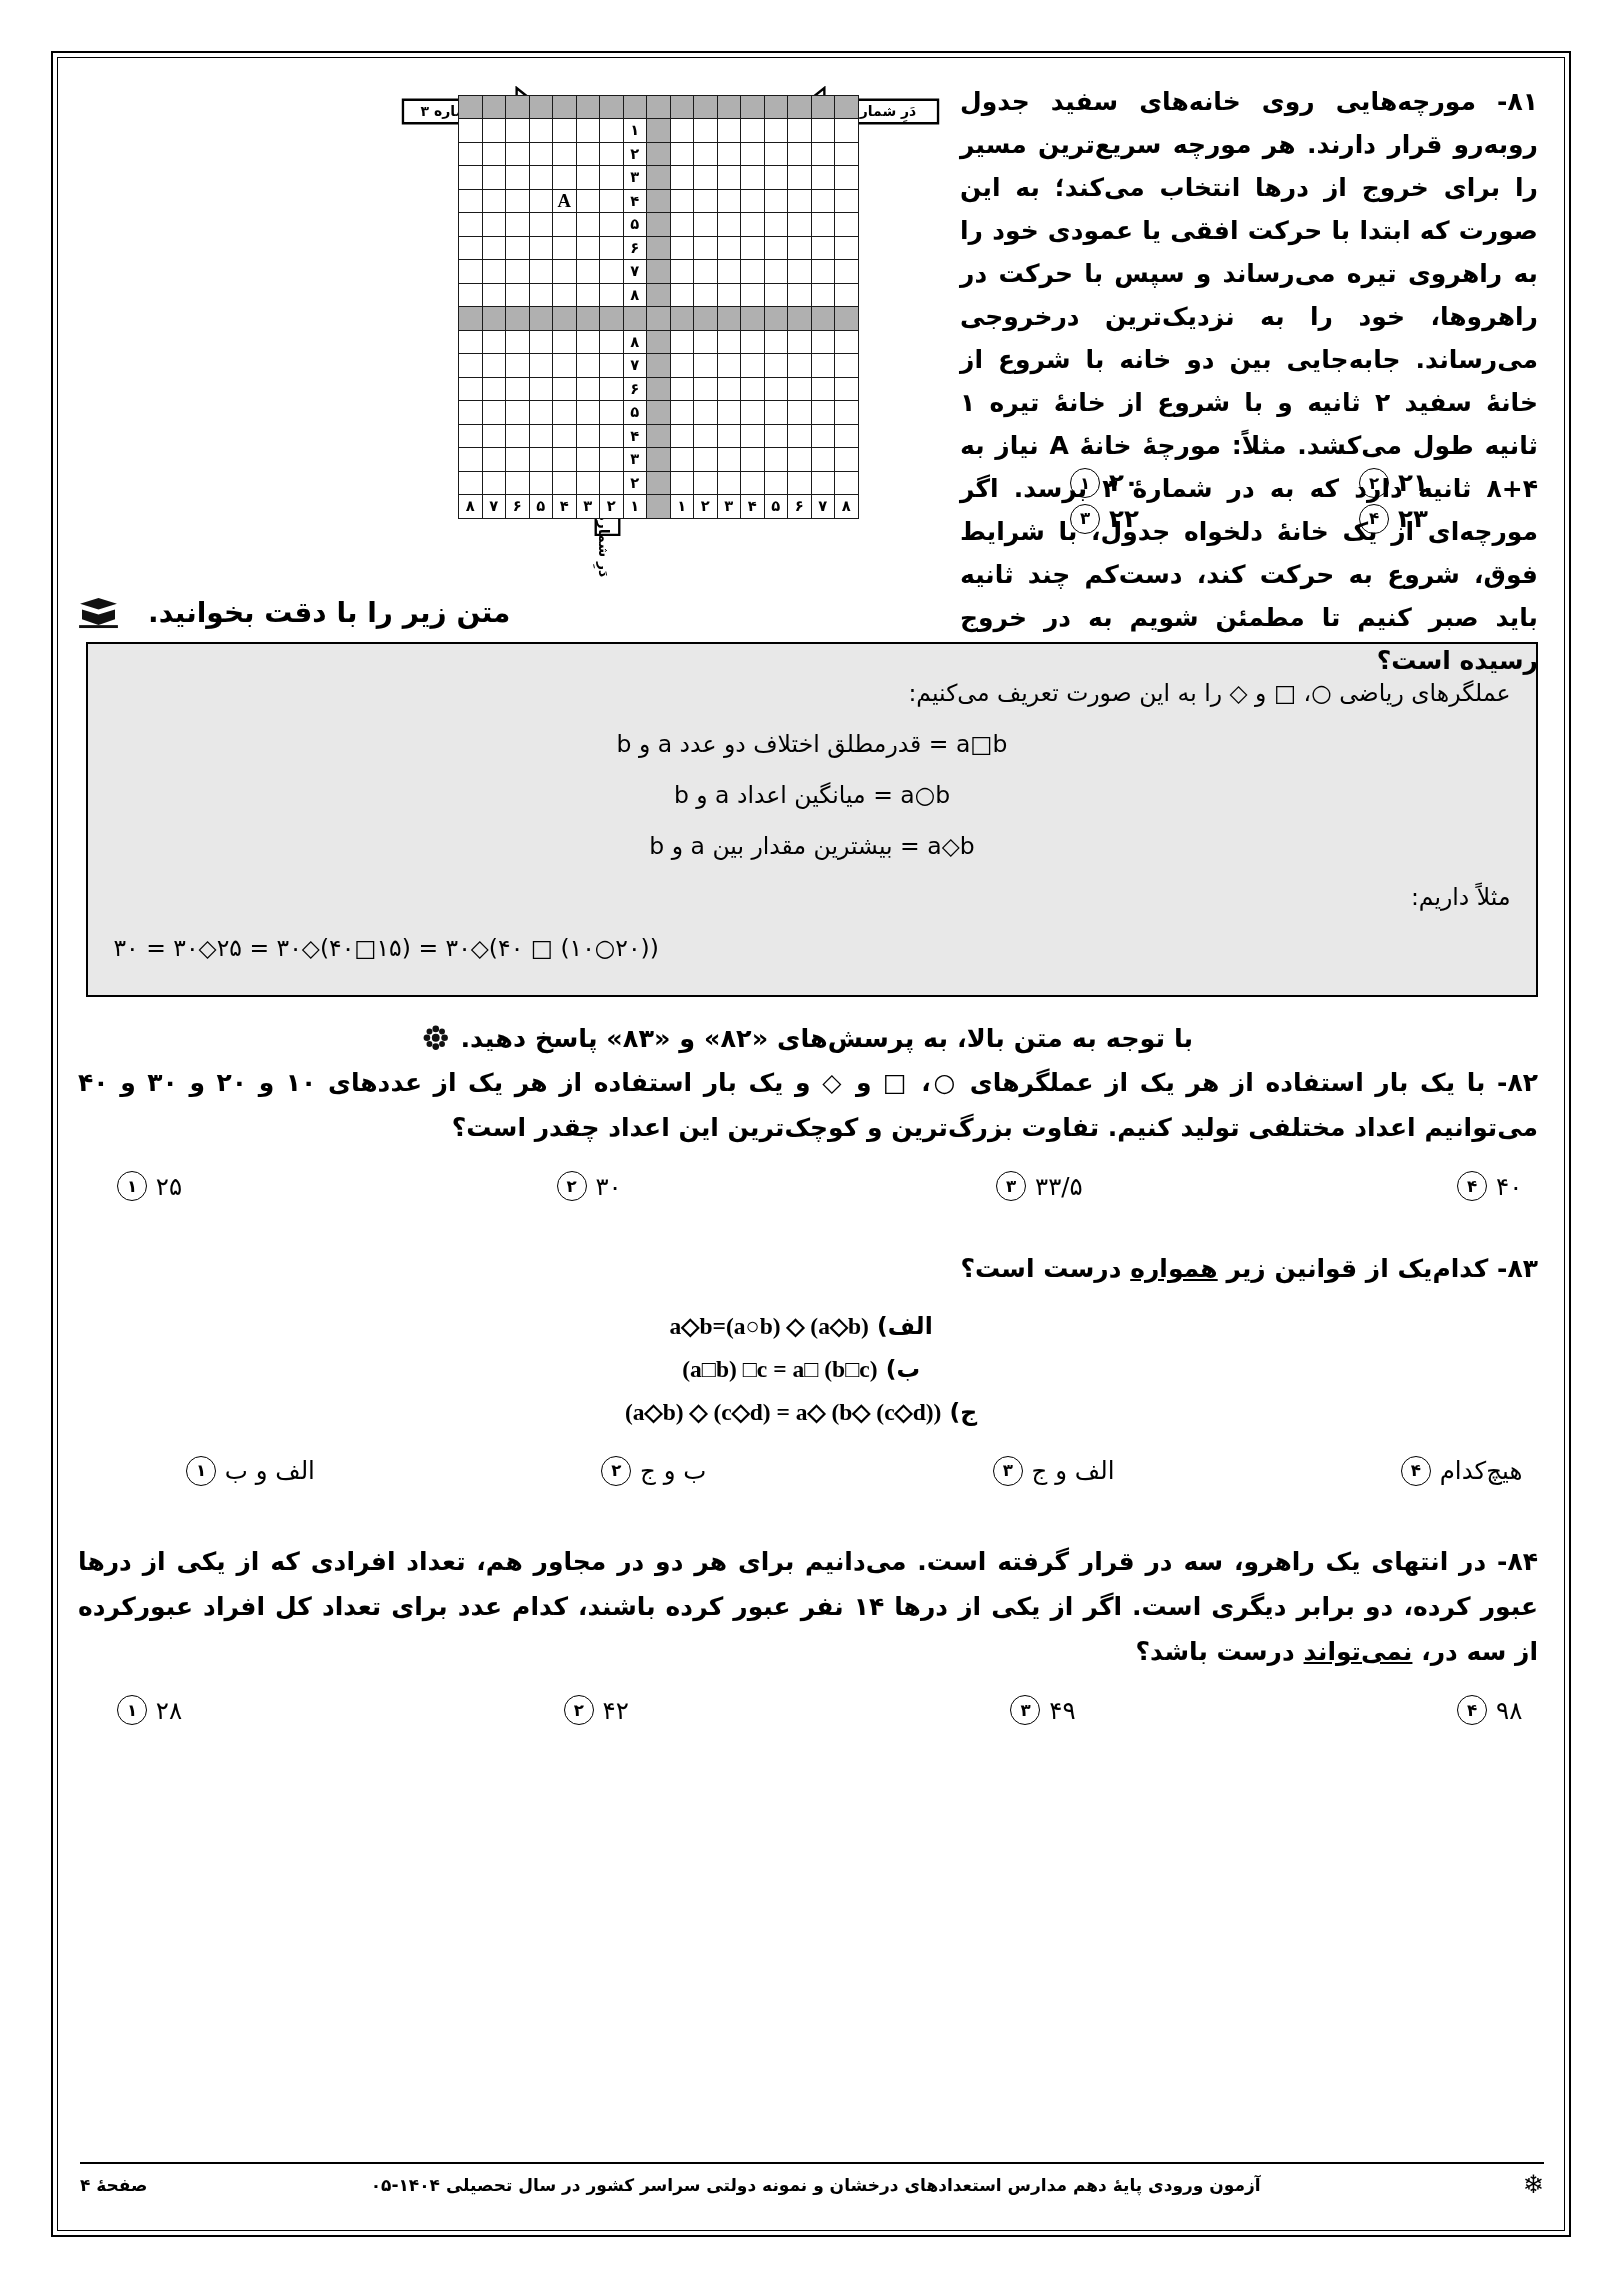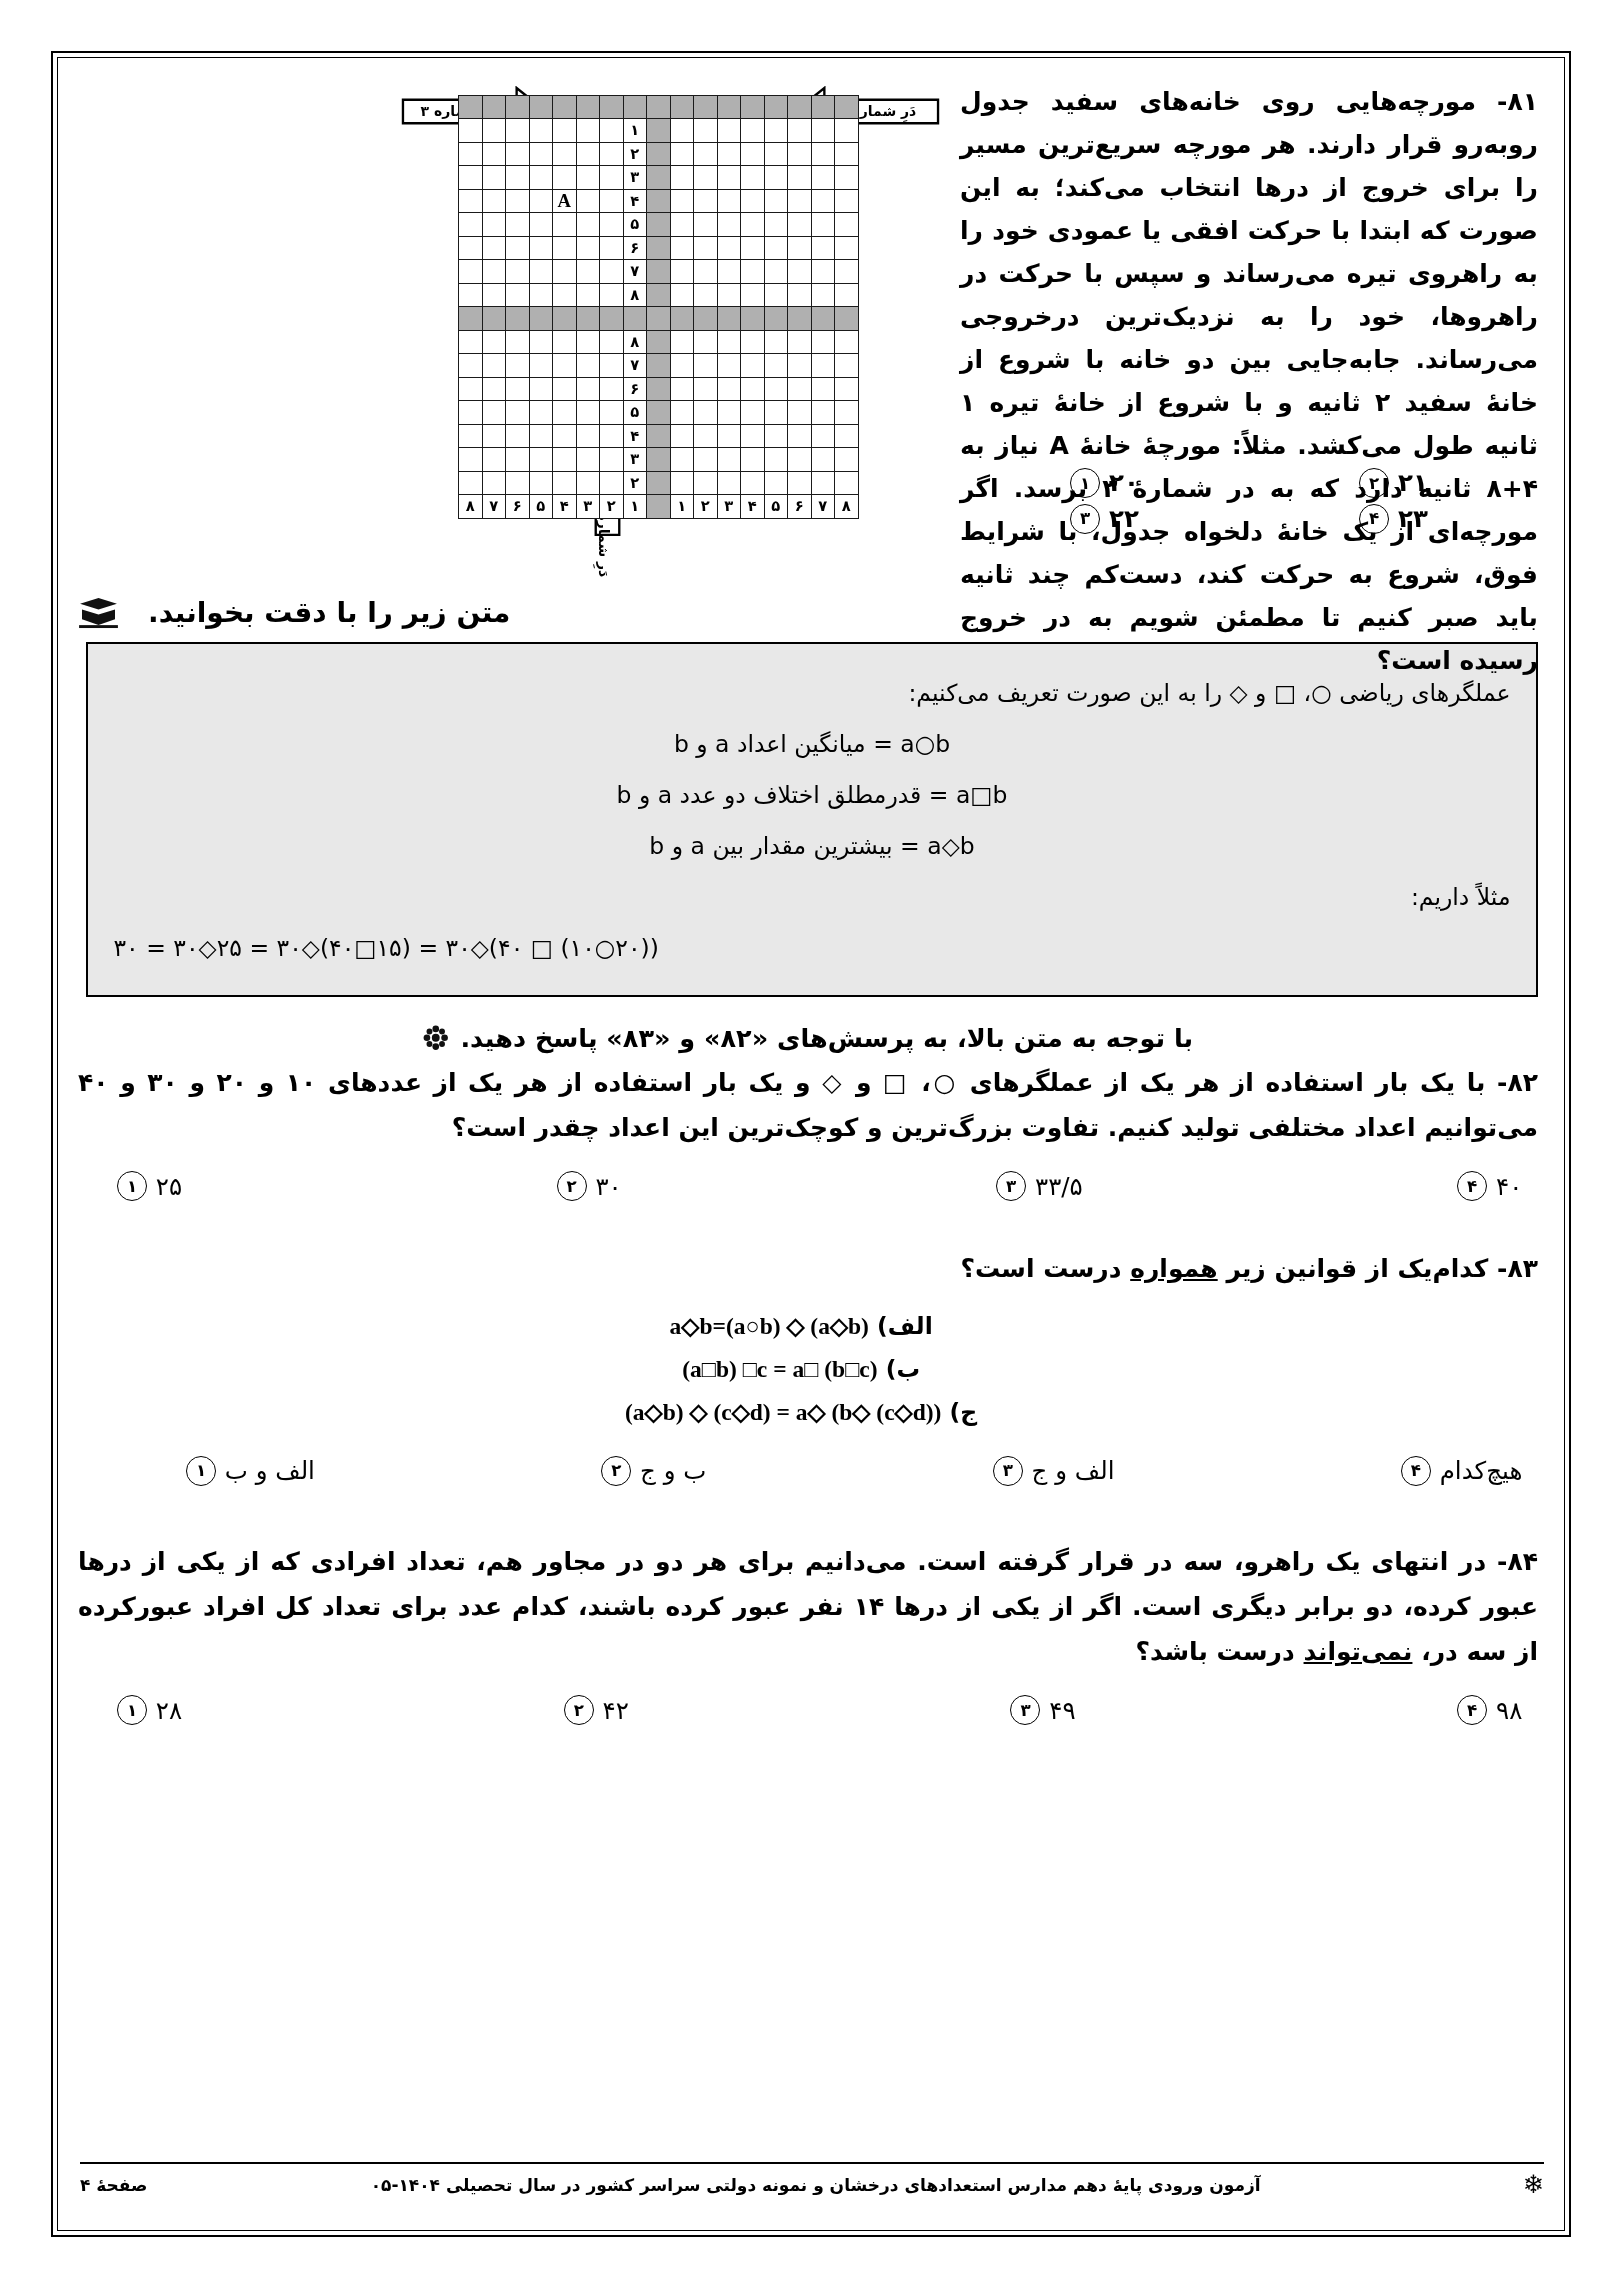--- a/index.html
+++ b/index.html
@@ -670,22 +670,22 @@
       <svg class="book-icon" width="41" height="33" viewBox="0 0 42 34">
         <path d="M2 8 L21 2 L40 8 L21 14 Z" fill="#111"></path>
         <path d="M4 14 L21 19 L38 14 L38 24 L21 30 L4 24 Z" fill="#111"></path>
         <rect x="1" y="30" width="40" height="3" fill="#111"></rect>
       </svg>
       <span>متن زیر را با دقت بخوانید.</span>
     </div>
 
     <div class="passage-box">
       <div class="ln">عملگرهای ریاضی ○، □ و ◇ را به این صورت تعریف می‌کنیم:</div>
+      <div class="ln c">a□b = قدرمطلق اختلاف دو عدد a و b</div>
       <div class="ln c">a○b = میانگین اعداد a و b</div>
-      <div class="ln c">a□b = قدرمطلق اختلاف دو عدد a و b</div>
       <div class="ln c">a◇b = بیشترین مقدار بین a و b</div>
       <div class="ln">مثلاً داریم:</div>
       <div class="ln l">۳۰ = ۳۰◇۲۵ = ۳۰◇(۴۰□۱۵) = ۳۰◇(۴۰ □ (۱۰○۲۰))</div>
     </div>
 
     <div class="flower-head">
       <svg width="25.5" height="25.5" viewBox="0 0 26 26">
         <circle cx="13" cy="13" r="4" fill="#111"></circle>
         <circle cx="13" cy="4" r="3.4" fill="#111"></circle>
         <circle cx="13" cy="22" r="3.4" fill="#111"></circle>

